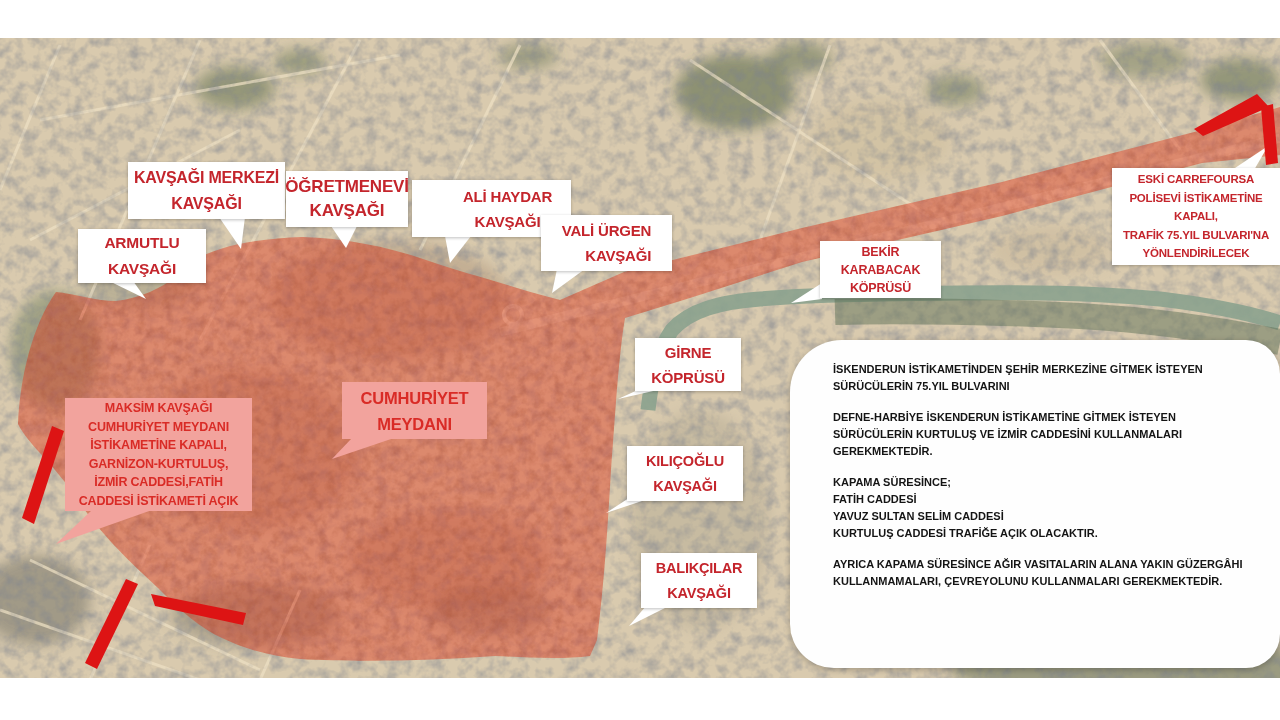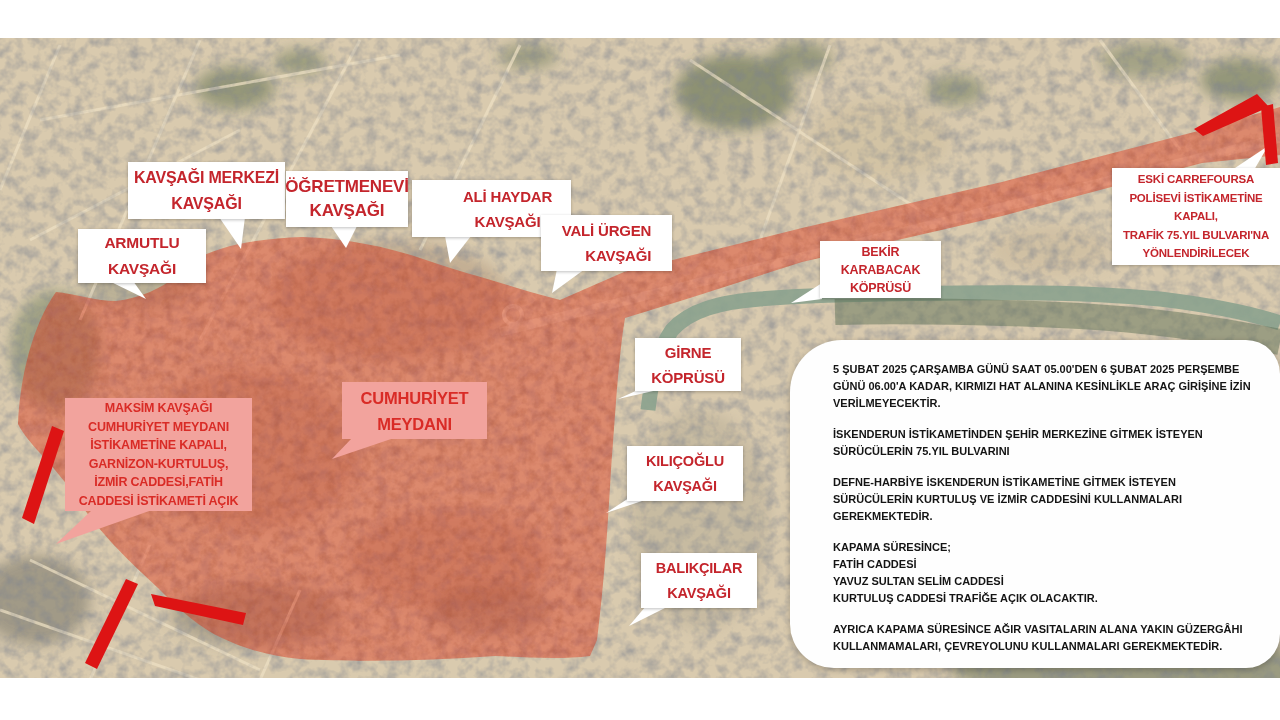--- a/index.html
+++ b/index.html
@@ -183,21 +183,20 @@
   <div class="callout pink c-cumhuriyet">CUMHURİYET
 MEYDANI</div>
   <div class="callout pink c-maksim">MAKSİM KAVŞAĞI
 CUMHURİYET MEYDANI
 İSTİKAMETİNE KAPALI,
 GARNİZON-KURTULUŞ,
 İZMİR CADDESİ,FATİH
 CADDESİ İSTİKAMETİ AÇIK</div>
 
   <div class="announcement">
-    <p>5 ŞUBAT 2025 ÇARŞAMBA GÜNÜ SAAT 05.00'DEN 6 ŞUBAT 2025 PERŞEMBE GÜNÜ 06.00'A KADAR, KIRMIZI HAT ALANINA KESİNLİKLE ARAÇ GİRİŞİNE İZİN VERİLMEYECEKTİR.</p>
     <p>İSKENDERUN İSTİKAMETİNDEN ŞEHİR MERKEZİNE GİTMEK İSTEYEN SÜRÜCÜLERİN 75.YIL BULVARINI</p>
     <p>DEFNE-HARBİYE İSKENDERUN İSTİKAMETİNE GİTMEK İSTEYEN SÜRÜCÜLERİN KURTULUŞ VE İZMİR CADDESİNİ KULLANMALARI GEREKMEKTEDİR.</p>
     <p>KAPAMA SÜRESİNCE;
 FATİH CADDESİ
 YAVUZ SULTAN SELİM CADDESİ
 KURTULUŞ CADDESİ TRAFİĞE AÇIK OLACAKTIR.</p>
     <p>AYRICA KAPAMA SÜRESİNCE AĞIR VASITALARIN ALANA YAKIN GÜZERGÂHI KULLANMAMALARI, ÇEVREYOLUNU KULLANMALARI GEREKMEKTEDİR.</p>
   </div>
 
 </div>

